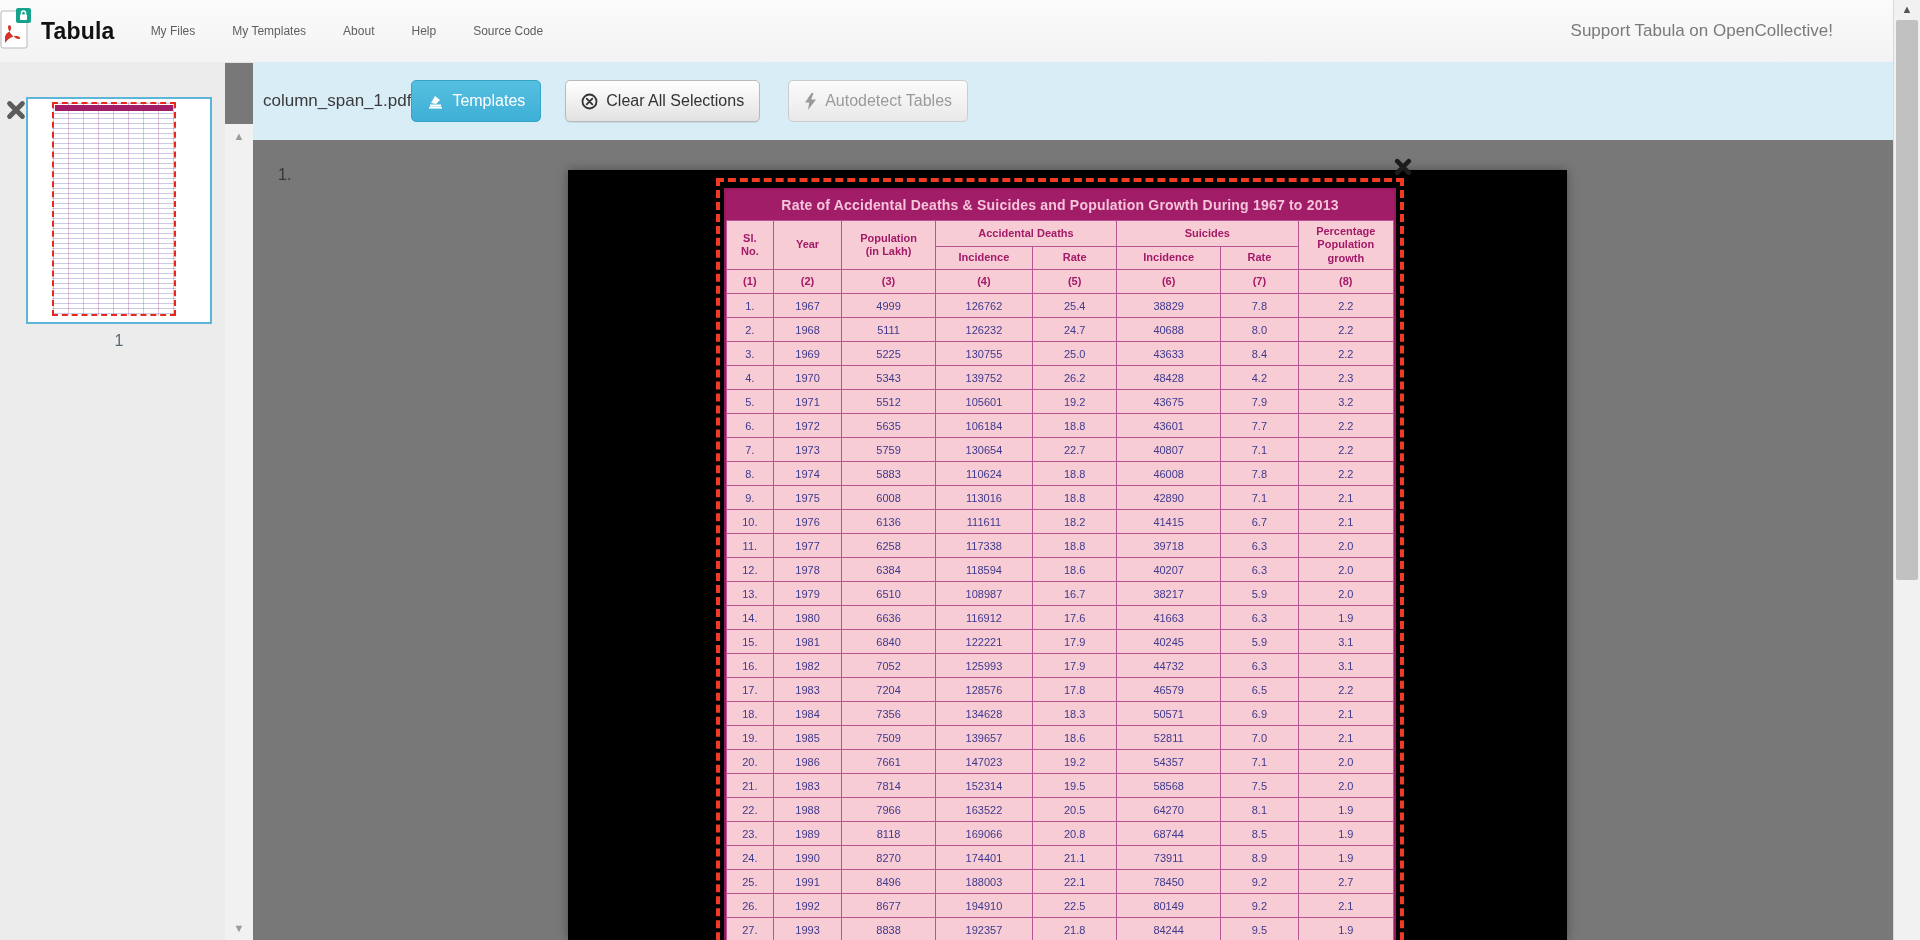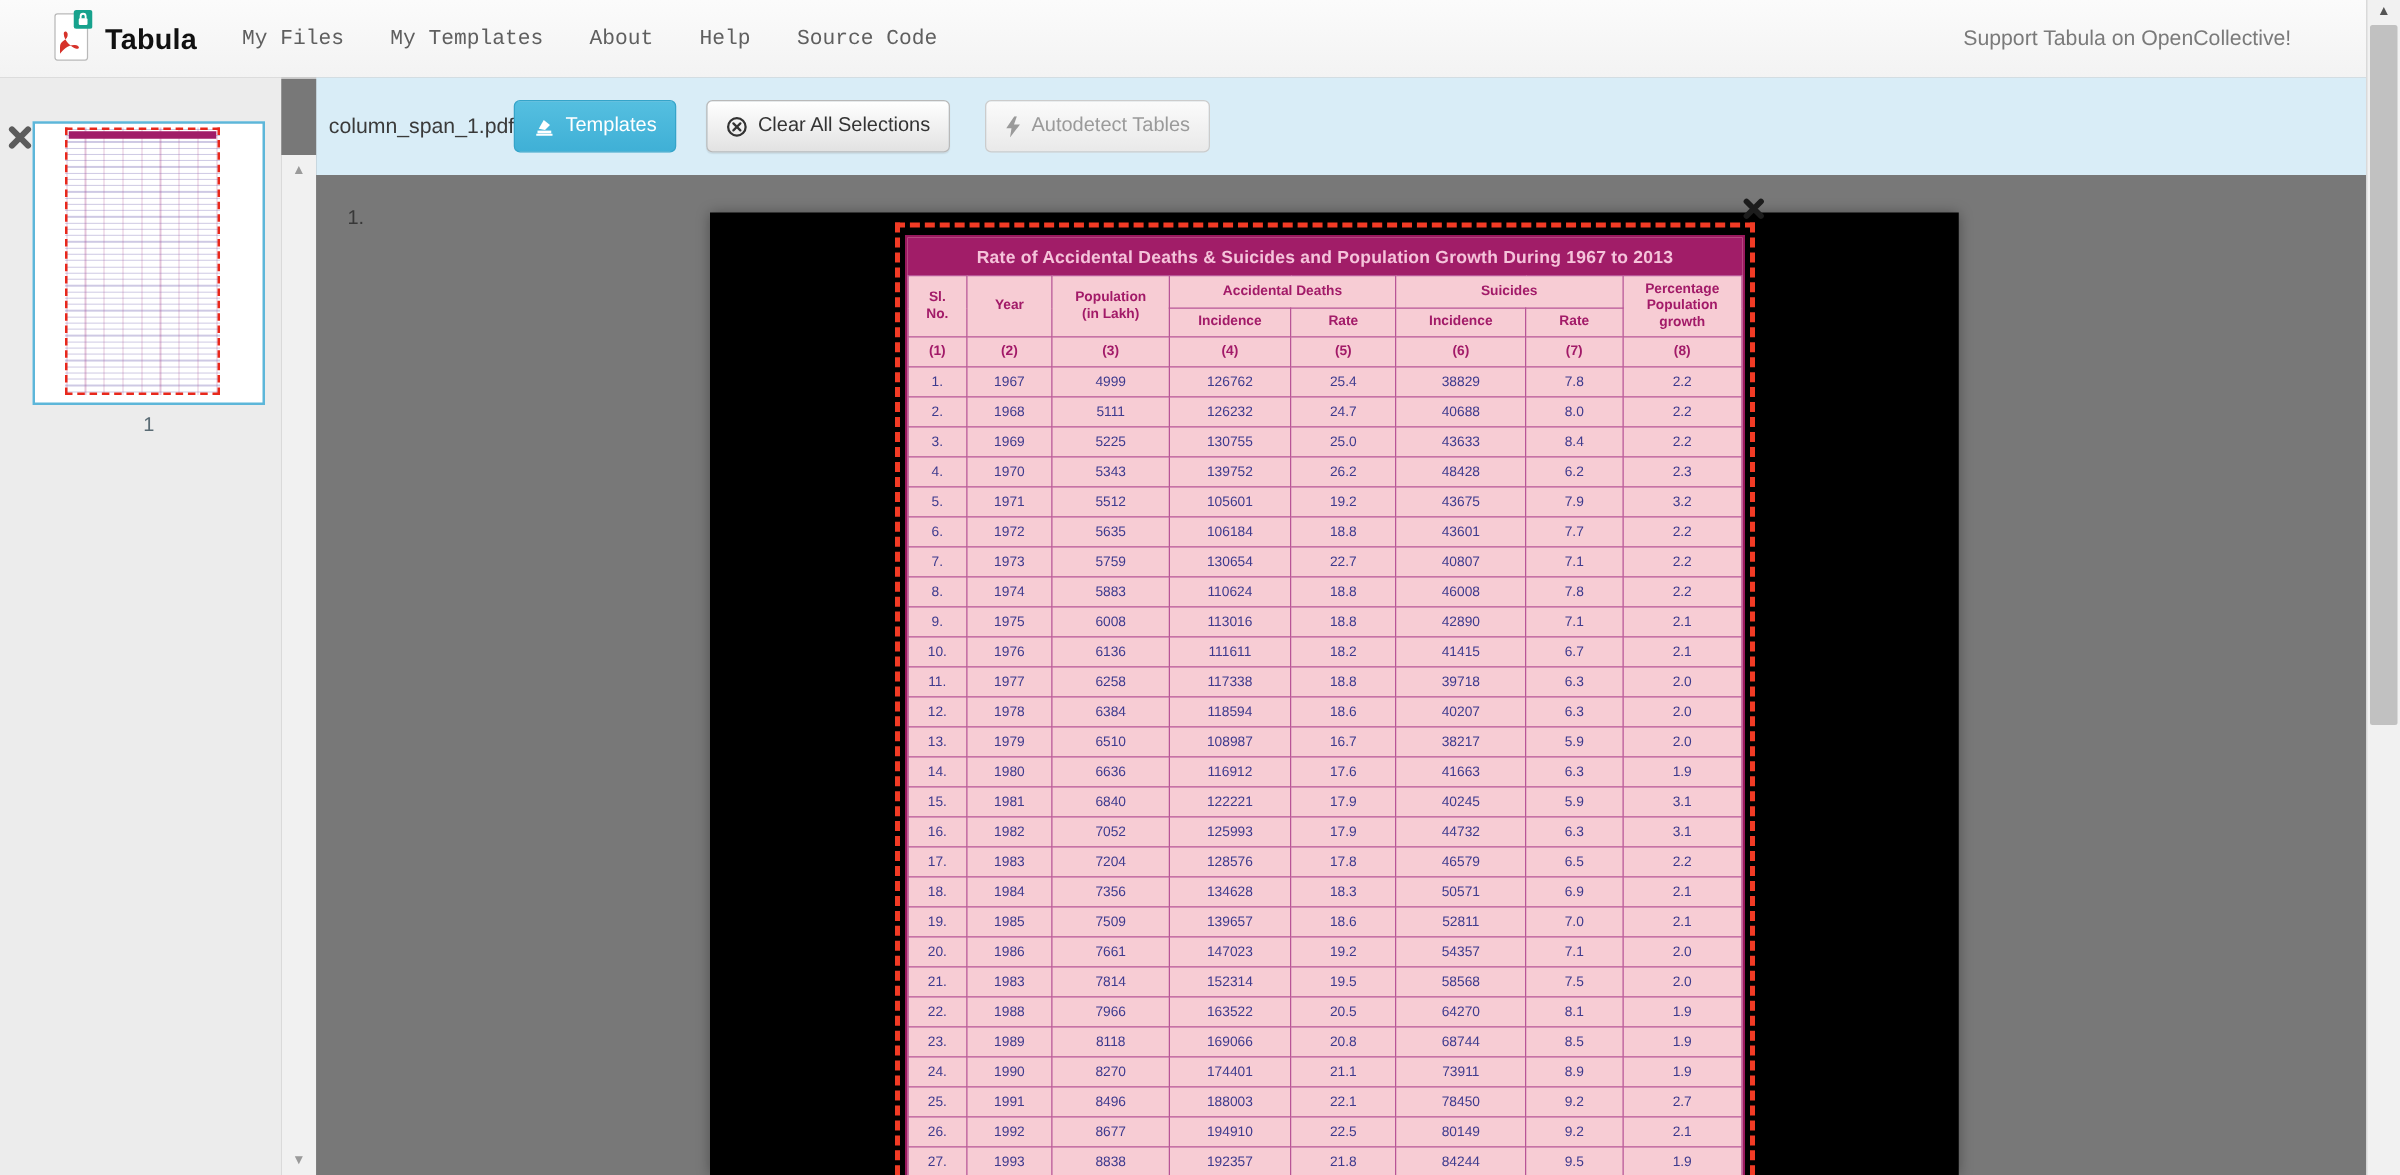--- a/index.html
+++ b/index.html
@@ -3,24 +3,24 @@
 <meta charset="utf-8">
 <style>
   html,body{margin:0;padding:0;background:#555;}
   .app{position:relative;width:1920px;height:940px;overflow:hidden;background:#787878;
        font-family:"Liberation Sans", sans-serif; -webkit-font-smoothing:antialiased;}
 
   
   .navbar{position:absolute;left:0;top:0;right:27px;height:62px;
           background:linear-gradient(#fbfbfb,#f3f3f3);border-bottom:1px solid #e2e2e2;
           display:flex;align-items:center;}
-  .brand{display:flex;align-items:center;margin-left:43px;}
+  .brand{display:flex;align-items:center;}
   .brand-title{font-size:23px;font-weight:bold;color:#111;margin-left:10px;letter-spacing:.2px;}
   .nav-items{display:flex;gap:37px;margin-left:36px;}
-  .nav-item{font-size:17px;color:#5f5f5f;cursor:pointer;white-space:nowrap;font-family:Liberation Mono, monospace;}
+  .nav-item{font-size:12px;color:#5f5f5f;cursor:pointer;white-space:nowrap;}
   .support{position:absolute;right:60px;top:21px;font-size:17px;color:#7a7a7a;cursor:pointer;}
 
   
   .sidebar{position:absolute;left:0;top:62px;width:225px;bottom:0;background:#ececec;}
   .thumb-close{position:absolute;left:6px;top:38px;width:20px;height:20px;cursor:pointer;}
   .thumb-box{position:absolute;left:26px;top:35px;width:186px;height:227px;background:#fff;
              border:2px solid #5db6d9;box-sizing:border-box;cursor:pointer;}
   .mini-table{position:absolute;left:24px;top:3px;width:124px;height:214px;box-sizing:border-box;
               border:2px dashed #e8281c;
               background:
@@ -234,21 +234,21 @@
                 <td>8.4</td>
                 <td>2.2</td>
               </tr>
               <tr>
                 <td>4.</td>
                 <td>1970</td>
                 <td>5343</td>
                 <td>139752</td>
                 <td>26.2</td>
                 <td>48428</td>
-                <td>6.2</td>
+                <td>4.2</td>
                 <td>2.3</td>
               </tr>
               <tr>
                 <td>5.</td>
                 <td>1971</td>
                 <td>5512</td>
                 <td>105601</td>
                 <td>19.2</td>
                 <td>43675</td>
                 <td>7.9</td>

